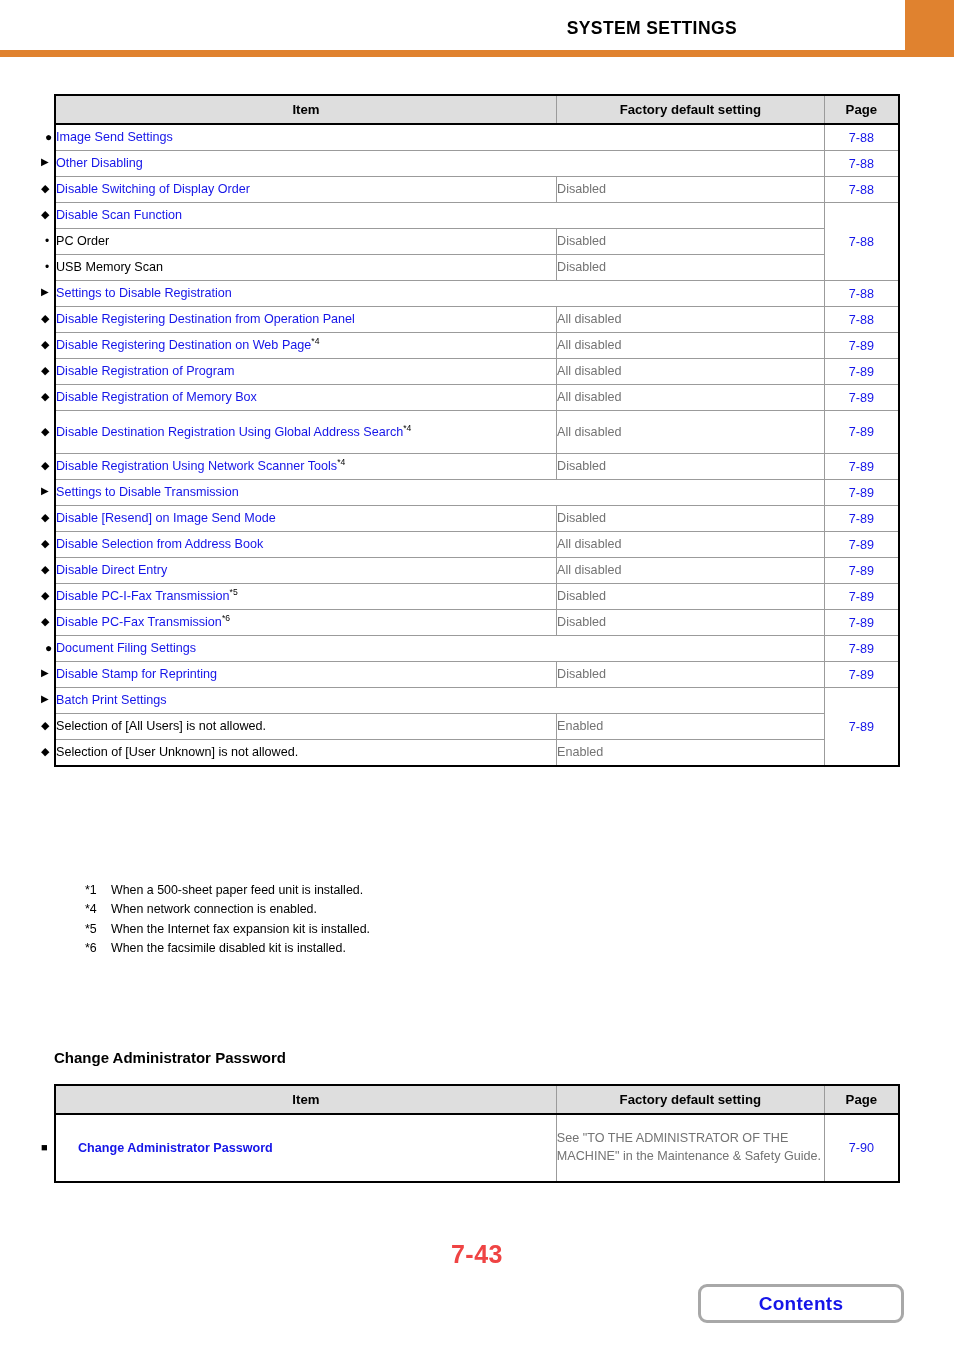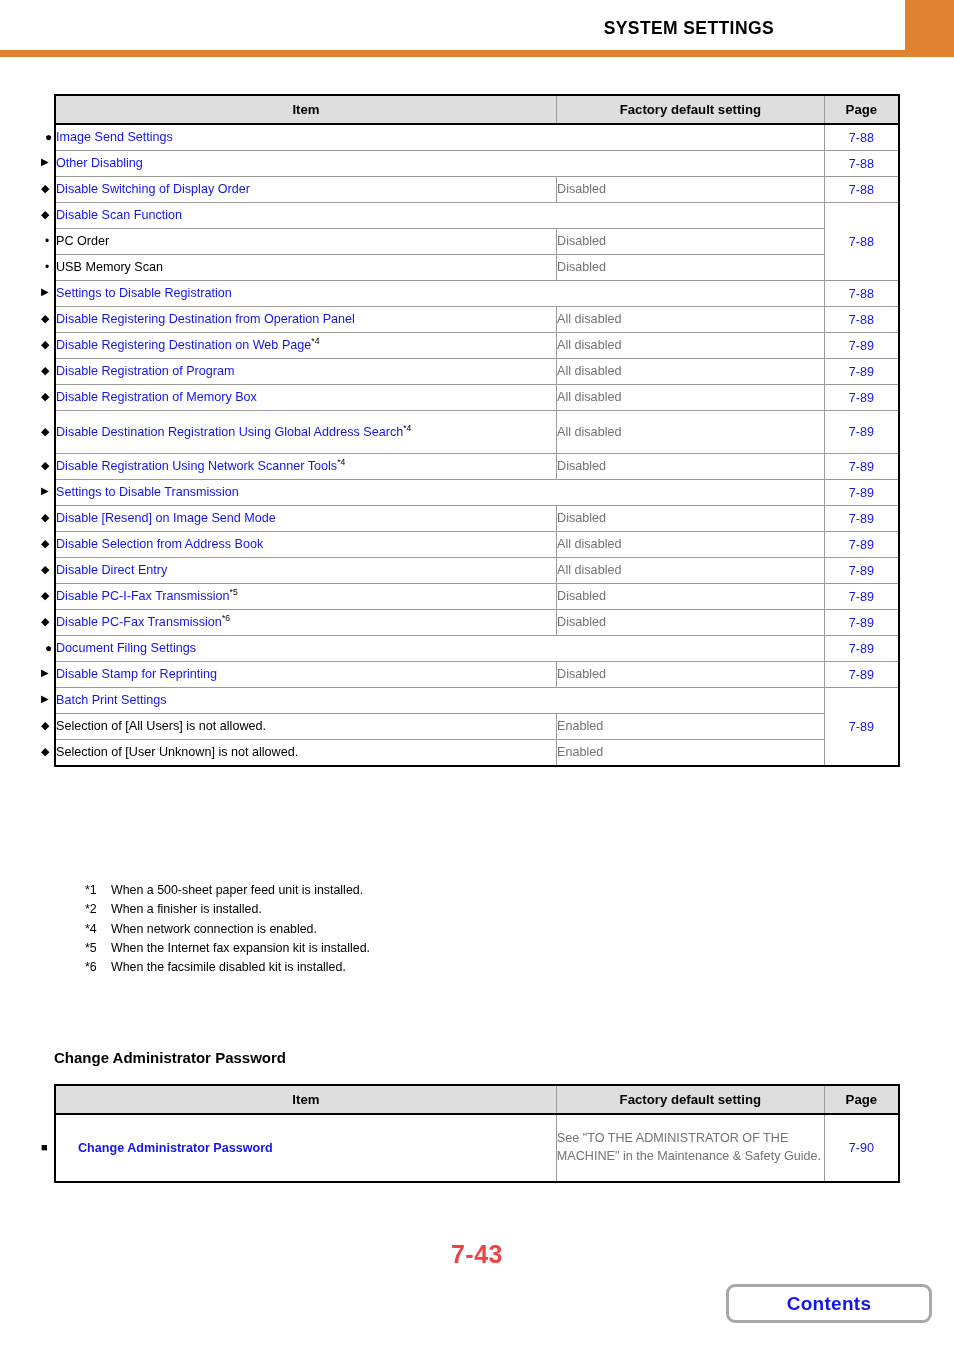--- a/index.html
+++ b/index.html
@@ -16,21 +16,20 @@
     color: #000000;
     overflow: hidden;
   }
 
   
   .page-header {
     position: absolute;
     top: 0; left: 0;
     width: 800px;
     height: 62px;
-    padding-left: 37px;
   }
   .header-orange-block {
     position: absolute;
     top: 0;
     left: 905px;
     width: 49px;
     height: 56px;
     background: #e0822f;
   }
   .header-orange-rule {
@@ -193,21 +192,20 @@
     width: 206px;
     height: 39px;
     border: 3px solid #a8a8a8;
     border-radius: 9px;
     background: #ffffff;
     box-sizing: border-box;
     display: flex;
     align-items: center;
     justify-content: center;
     cursor: pointer;
-    margin-left: 28px;
   }
   #contents-button .label {
     color: #1515e8;
     font-size: 19px;
     font-weight: bold;
     letter-spacing: 0.3px;
   }
 </style>
 </head>
 <body>
@@ -389,21 +387,20 @@
             <span class="row-text"><span class="bullet dia">◆</span><span class="plain-black">Selection of [User Unknown] is not allowed.</span></span>
           </td>
           <td class="cell-factory">Enabled</td>
         </tr>
       </tbody>
   </table>
 </div>
 
 <div id="footnotes">
     <div class="footnote-row"><span class="footnote-mark">*1</span><span>When a 500-sheet paper feed unit is installed.</span></div>
-    <div class="footnote-row"><span class="footnote-mark">*2</span><span>When a finisher is installed.</span></div>
     <div class="footnote-row"><span class="footnote-mark">*4</span><span>When network connection is enabled.</span></div>
     <div class="footnote-row"><span class="footnote-mark">*5</span><span>When the Internet fax expansion kit is installed.</span></div>
     <div class="footnote-row"><span class="footnote-mark">*6</span><span>When the facsimile disabled kit is installed.</span></div>
   </div>
 
 <div id="section-admin-title">Change Administrator Password</div>
 
 <div id="table-admin-wrap">
   <table class="doc-table">
     <colgroup>

